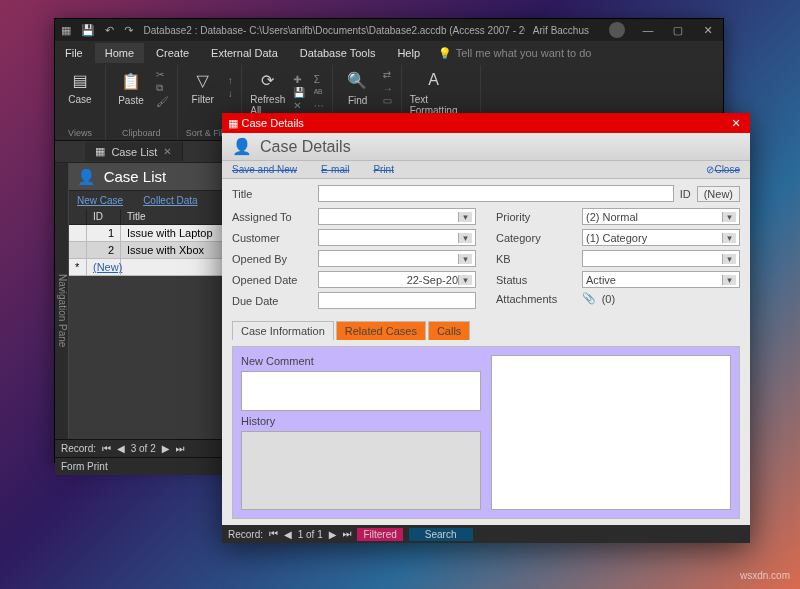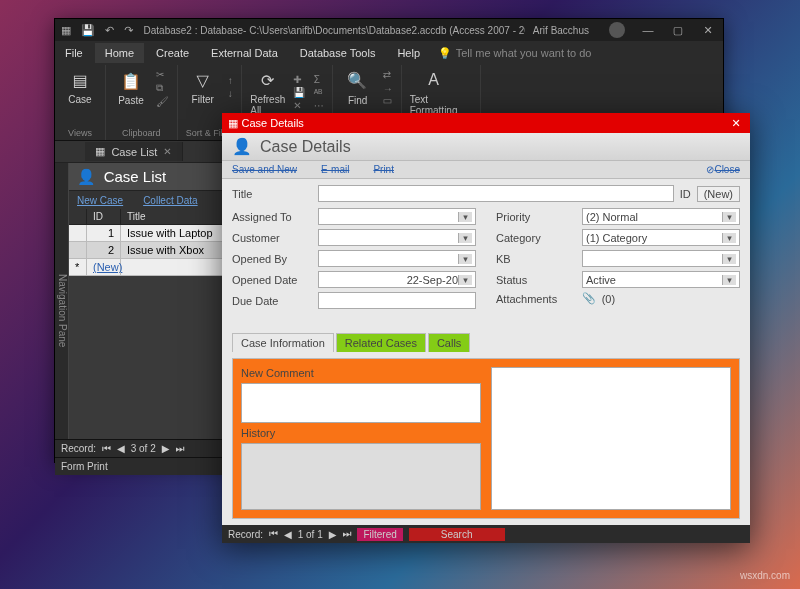--- a/index.html
+++ b/index.html
@@ -51,24 +51,24 @@
   .cd-actions span { color:#2a5fb0; text-decoration:line-through;}
   .cd-actions .close { margin-left:auto; text-decoration:none;text-align:center;}
   .cd-body { flex:1; background:#e9e9e9; padding:6px 10px; font-size:11px; color:#444; display:flex; flex-direction:column; gap:6px; overflow:hidden;}
   .row { display:flex; align-items:center; gap:6px; }
   .row .lbl { width:80px; color:#444; }
   .row input, .row .combo { height:17px; border:1px solid #aaa; background:#fff; font-size:11px; padding:0 3px; }
   .combo { display:flex; align-items:center; justify-content:space-between; }
   .combo .dd { width:14px; text-align:center; background:#ddd; border-left:1px solid #aaa; font-size:9px; color:#555;}
   .twocol { display:flex; gap:20px; }
   .col { flex:1; display:flex; flex-direction:column; gap:4px; }
-  .cd-tabs { display:flex; gap:2px; margin-top:18px;align-items:center; }
-  .cd-tabs .ctab { padding:3px 8px; font-size:11px; background:#84cc16; border:1px solid #bbb; border-bottom:none; }
+  .cd-tabs { display:flex; gap:2px; margin-top:6px;align-items:center; }
+  .cd-tabs .ctab { padding:3px 8px; font-size:11px; background:#f97316; border:1px solid #bbb; border-bottom:none; }
   .cd-tabs .ctab.active { background:#e9e9e9; }
-  .cd-tabbody { border:1px solid #bbb; flex:1; padding:8px; background:#f97316; display:flex; gap:10px;}
+  .cd-tabbody { border:1px solid #bbb; flex:1; padding:8px; background:#c4b5fd; display:flex; gap:10px;}
   .cd-tabbody .left, .cd-tabbody .right { flex:1; display:flex; flex-direction:column; gap:4px;}
   .box { border:1px solid #aaa; background:#fff; }
   .cd-nav { height:18px; background:#2b2b2b; font-size:10px; color:#ccc; display:flex; align-items:center; gap:6px; padding-left:6px;}
   .watermark { position:absolute; right:10px; bottom:8px; font-size:10px; color:rgba(255,255,255,.6); }
 </style>
 </head>
 <body>
 
 <div class="access-win">
   <div class="access-title">
@@ -350,17 +350,17 @@
     </div>
   </div>
   <div class="cd-nav">
     <span>Record:</span>
     <span>⏮</span>
     <span>◀</span>
     <span>1 of 1</span>
     <span>▶</span>
     <span>⏭</span>
     <span style="background:#be185d;padding:1px 6px">Filtered</span>
-    <span style="background:#b91c1c;padding:1px 32px">Search</span>
+    <span style="background:#0c4a6e;padding:1px 16px">Search</span>
   </div>
 </div>
 
 <div class="watermark">wsxdn.com</div>
 
 </body></html>

